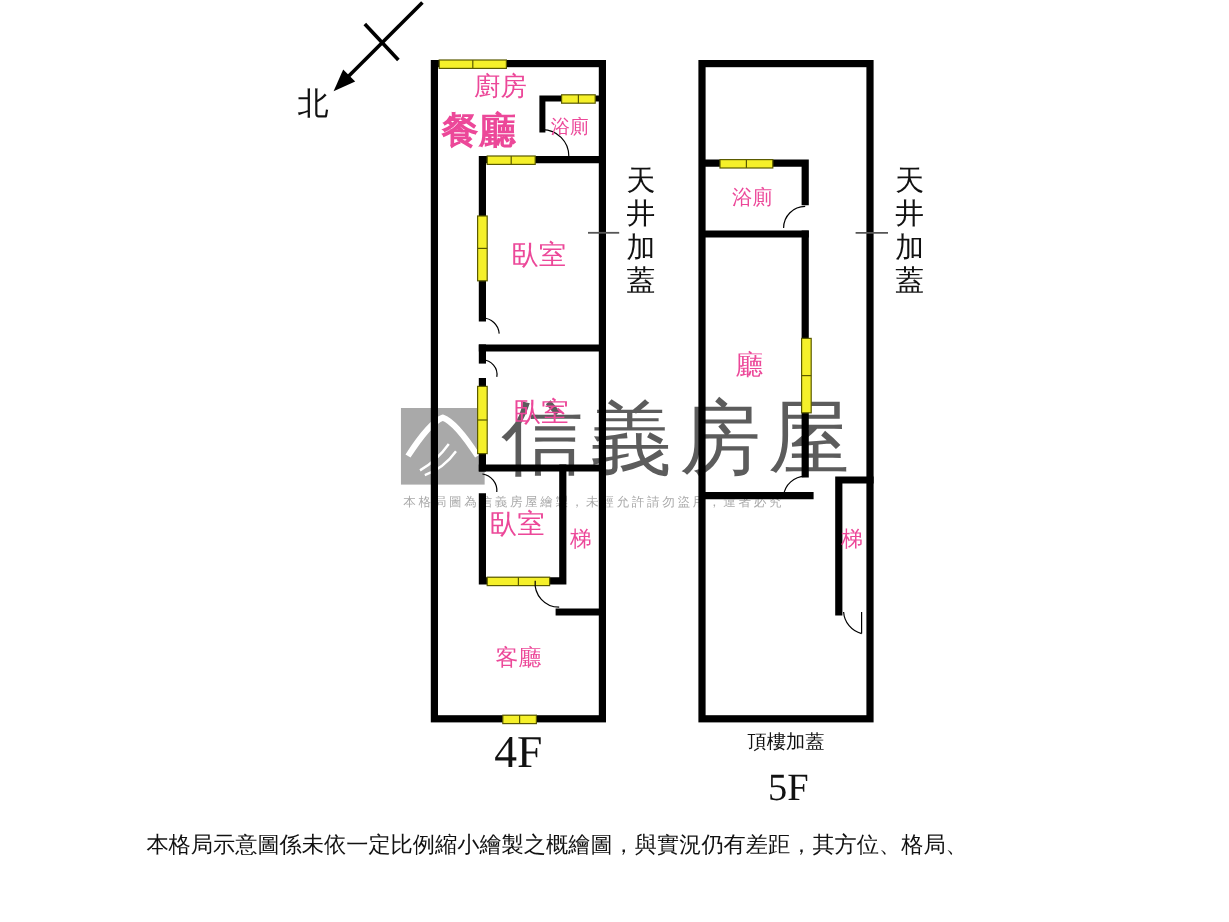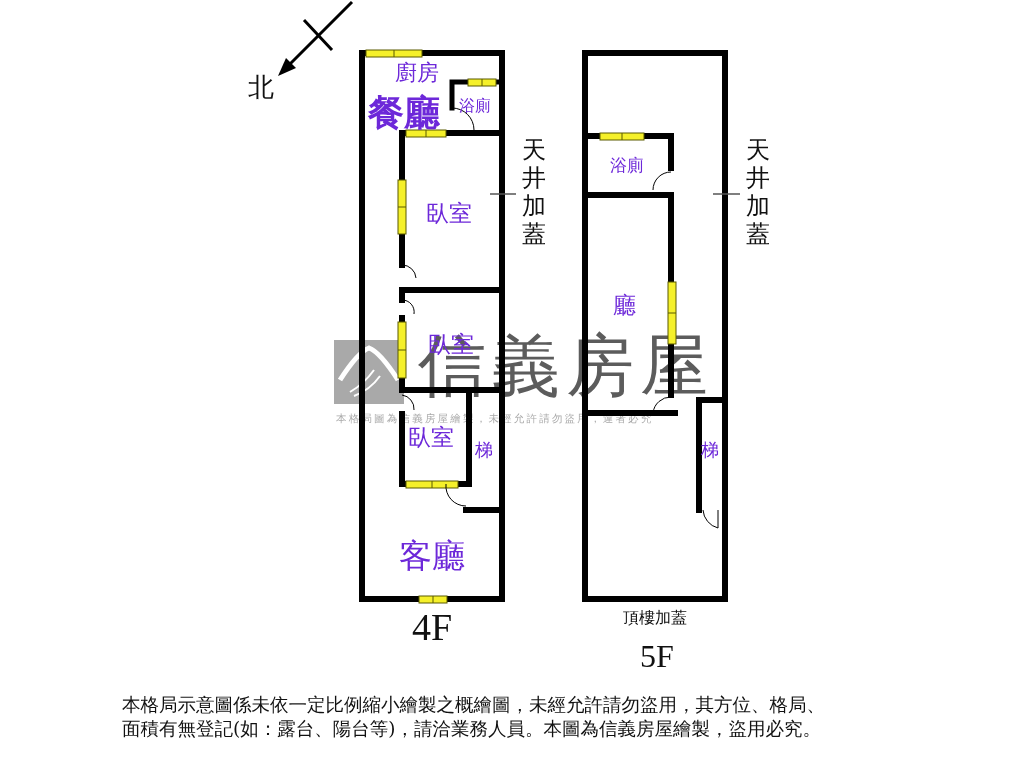--- a/index.html
+++ b/index.html
@@ -1,19 +1,19 @@
 <!DOCTYPE html>
 <html><head>
   <meta charset="utf-8">
   <style>
     html, body { margin: 0; padding: 0; background: #ffffff; }
     body { width: 1024px; height: 768px; position: relative; overflow: hidden;
            font-family: "DejaVu Serif", "Liberation Serif", serif; }
     svg#plan { position: absolute; left: 0; top: 0; width: 1024px; height: 768px; }
-    .room-label { position: absolute; color: #6d28d9; white-space: nowrap;
+    .room-label { position: absolute; color: #ec4899; white-space: nowrap;
                   font-family: "DejaVu Serif", "Liberation Serif", serif; line-height: 1; }
     .vert { position: absolute; color: #111; width: 28px; text-align: center;
             font-size: 24px; line-height: 28px;
             font-family: "DejaVu Serif", "Liberation Serif", serif; }
     .vert span { display: block; }
     .floor-label { position: absolute; color: #111; text-align: center;
                    font-family: "Liberation Serif", "DejaVu Serif", serif; line-height: 1; }
     .watermark-big { position: absolute; left: 418px; top: 332px; font-size: 68px; color: #404040;
                      font-family: "DejaVu Sans", "Liberation Sans", sans-serif; letter-spacing: 6px;
                      opacity: 0.85; line-height: 1; }
@@ -106,27 +106,27 @@
     <line x1="718" y1="510" x2="718" y2="528"></line>
   </g>
 
   <line x1="490" y1="194" x2="516" y2="194" stroke="#555" stroke-width="1.5"></line>
   <line x1="713" y1="194" x2="740" y2="194" stroke="#555" stroke-width="1.5"></line>
 </svg>
 
 <div class="north-label room-label">北</div>
 
 <div class="room-label" style="left:395px;top:62px;font-size:22px;">廚房</div>
-<div class="room-label" style="left:368px;top:94px;font-size:36px;font-weight:bold;">餐廳</div>
+<div class="room-label" style="left:368px;top:94px;font-size:31px;font-weight:bold;">餐廳</div>
 <div class="room-label" style="left:459px;top:98px;font-size:16px;">浴廁</div>
 <div class="room-label" style="left:426px;top:202px;font-size:23px;">臥室</div>
 <div class="room-label" style="left:428px;top:333px;font-size:23px;">臥室</div>
 <div class="room-label" style="left:408px;top:426px;font-size:23px;">臥室</div>
 <div class="room-label" style="left:475px;top:441px;font-size:18px;">梯</div>
-<div class="room-label" style="left:399px;top:539px;font-size:33px;">客廳</div>
+<div class="room-label" style="left:413px;top:539px;font-size:19px;">客廳</div>
 
 <div class="vert" style="left:520px;top:136px;">
   <span>天</span>
   <span>井</span>
   <span>加</span>
   <span>蓋</span>
 </div>
 
 <div class="floor-label" style="left:400px;top:608px;width:64px;font-size:38px;">4F</div>
 
@@ -138,15 +138,14 @@
   <span>天</span>
   <span>井</span>
   <span>加</span>
   <span>蓋</span>
 </div>
 
 <div class="floor-label" style="left:600px;top:610px;width:110px;font-size:16px;font-family:'DejaVu Serif',serif;">頂樓加蓋</div>
 <div class="floor-label" style="left:625px;top:640px;width:64px;font-size:32px;">5F</div>
 
 <div class="disclaimer">
-  <div>本格局示意圖係未依一定比例縮小繪製之概繪圖，未經允許請勿盜用，其方位、格局、</div>
-  <div>面積有無登記(如：露台、陽台等)，請洽業務人員。本圖為信義房屋繪製，盜用必究。</div>
+  <div>本格局示意圖係未依一定比例縮小繪製之概繪圖，與實況仍有差距，其方位、格局、</div>
 </div>
 
 </body></html>

